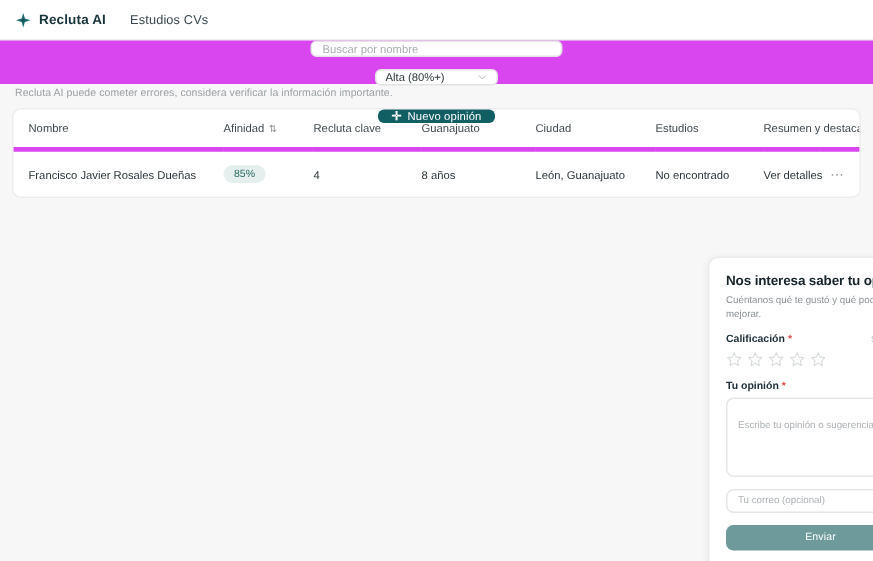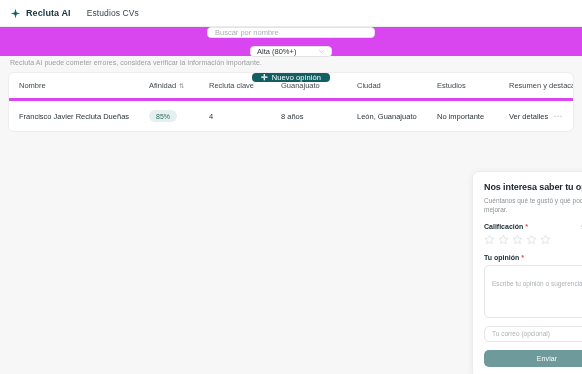--- a/index.html
+++ b/index.html
@@ -365,28 +365,28 @@
         <th class="c-kw">Recluta clave</th>
         <th class="c-exp">Guanajuato</th>
         <th class="c-city">Ciudad</th>
         <th class="c-edu">Estudios</th>
         <th class="c-sum">Resumen y destacados</th>
         <th class="c-more"></th>
       </tr>
     </thead>
     <tbody>
       <tr>
-        <td class="c-name">Francisco Javier Recluta Dueñas</td>
+        <td class="c-name">Francisco Javier Rosales Dueñas</td>
         <td class="c-aff">
           <span class="badge">85%</span>
         </td>
         <td class="c-kw">4</td>
         <td class="c-exp">8 años</td>
         <td class="c-city">León, Guanajuato</td>
-        <td class="c-edu">No importante</td>
+        <td class="c-edu">No encontrado</td>
         <td class="c-sum link-cell">Ver detalles</td>
         <td class="c-more">
           <span class="kebab">⋯</span>
         </td>
       </tr>
     </tbody>
   </table>
 </div>
 
 <div class="feedback">

